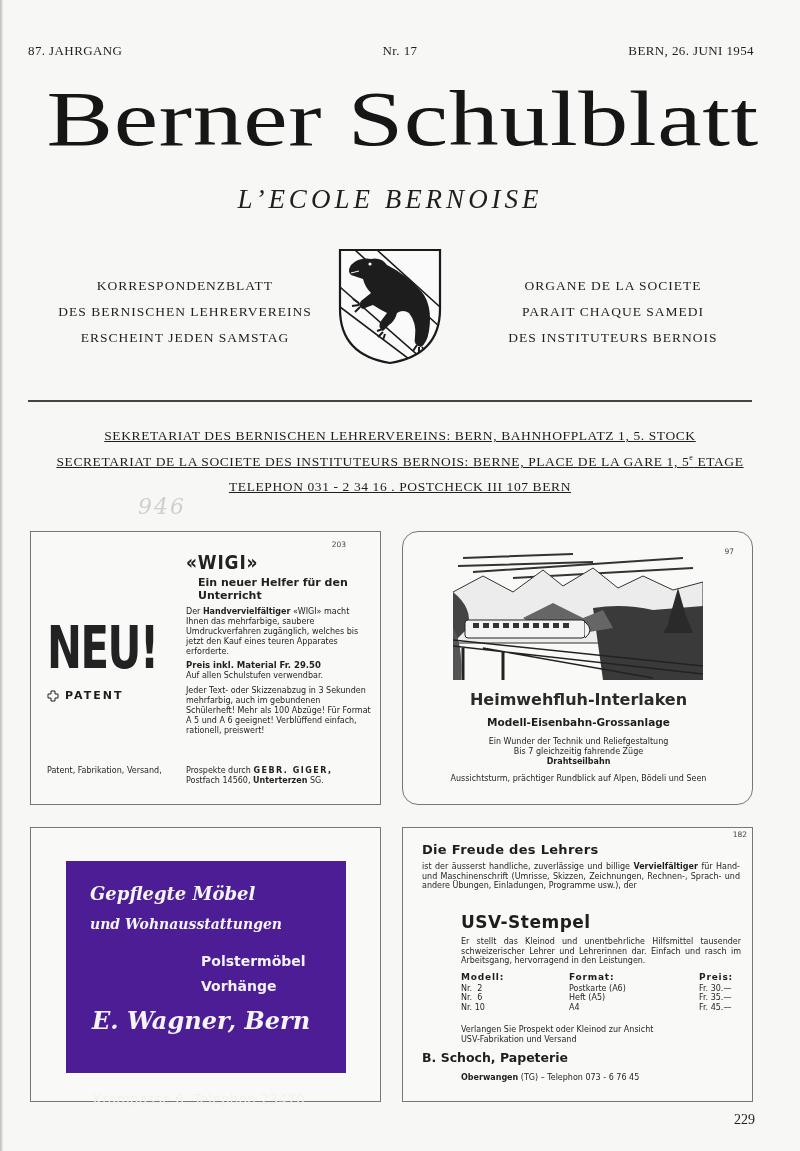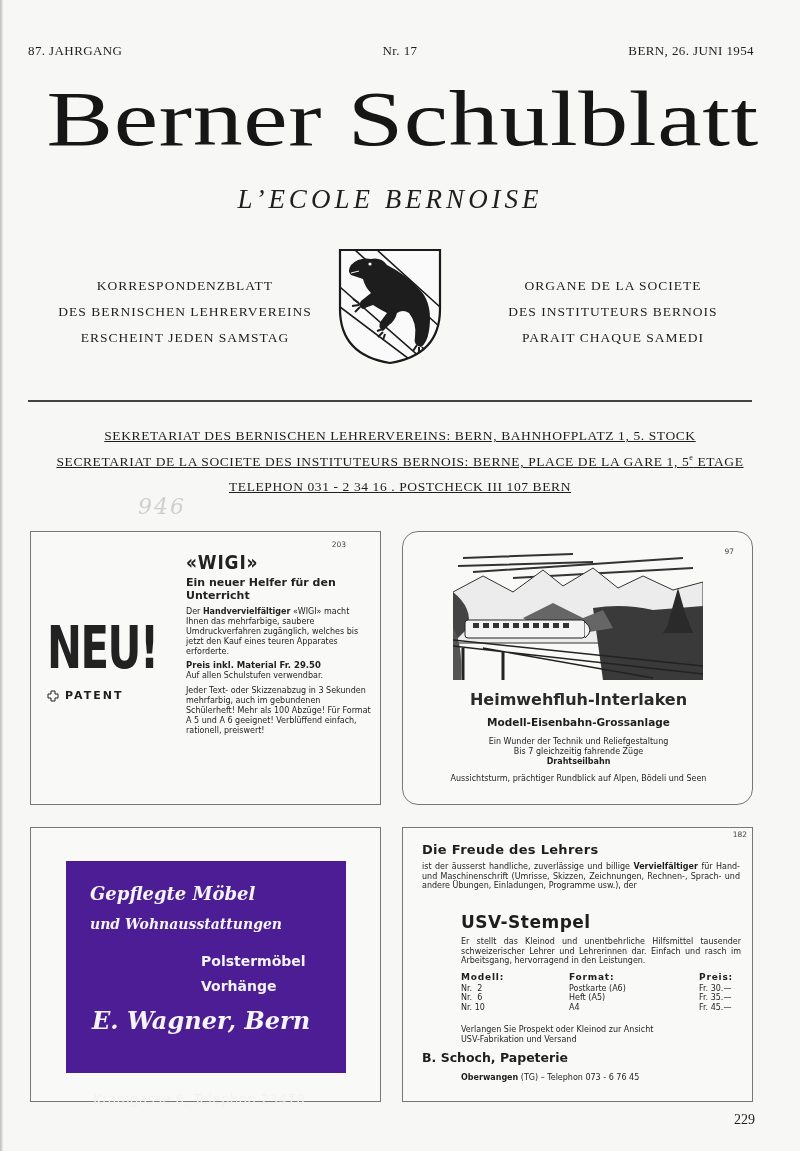--- a/index.html
+++ b/index.html
@@ -40,21 +40,21 @@
   .ad-wagner { left: 30px; top: 827px; width: 351px; height: 275px; }
   .ad-usv { left: 402px; top: 827px; width: 351px; height: 275px; }
 
   .adnum { position: absolute; font-family: "DejaVu Sans", sans-serif; font-size: 7.5px; color: #444; }
 
   
   .neu { position: absolute; left: 16px; top: 82px; font-family: "DejaVu Sans", sans-serif; font-weight: bold; font-size: 58px; letter-spacing: -2px; transform: scaleX(0.72); transform-origin: 0 0; color: #222; }
   .patent { position: absolute; left: 16px; top: 157px; font-family: "DejaVu Sans", sans-serif; font-weight: bold; font-size: 11px; letter-spacing: 2px; display: flex; align-items: center; gap: 6px; }
   .wigi-body { position: absolute; left: 155px; top: 12px; width: 185px; font-family: "DejaVu Sans", sans-serif; color: #222; }
   .wigi-title { font-family: "DejaVu Sans", sans-serif; font-weight: bold; font-size: 20px; letter-spacing: 1px; transform: scaleX(0.85); transform-origin: 0 0; margin-top: 6px; }
-  .wigi-sub { font-weight: bold; font-size: 11px; line-height: 13px; margin-top: 2px; }
+  .wigi-sub { font-weight: bold; font-size: 11px; line-height: 13px; margin-top: 2px; margin-left: 12px; }
   .wigi-p { font-size: 8px; line-height: 10px; margin-top: 5px; }
   .wigi-p b { font-weight: bold; }
   .wigi-price { font-size: 8px; line-height: 10px; margin-top: 3px; }
   .wigi-foot { position: absolute; left: 16px; top: 234px; width: 330px; font-family: "DejaVu Sans", sans-serif; font-size: 8px; line-height: 10px; }
   .wigi-foot .l { display: inline-block; width: 139px; }
   .wigi-foot .r { display: inline-block; vertical-align: top; }
   .wigi-foot .ind { padding-left: 139px; }
 
   
   .heim-img { position: absolute; left: 50px; top: 16px; width: 250px; height: 132px; }
@@ -126,22 +126,22 @@
       <path d="M14,26 L22,24" stroke="#fafafa" stroke-width="1"></path>
       <path d="M22,56 l-6,-4 m6,6 l-7,1 m8,1 l-5,5" stroke="#1d1d1d" stroke-width="2"></path>
       <path d="M46,82 l-6,2 m6,1 l-5,5 m7,-3 l-2,6" stroke="#1d1d1d" stroke-width="2"></path>
       <path d="M80,98 l-4,6 m6,-4 l0,7 m3,-7 l4,5" stroke="#1d1d1d" stroke-width="2"></path>
     </g>
   </svg>
 </div>
 
 <div class="abs col col-right">
   <div>ORGANE DE LA SOCIETE</div>
+  <div>PARAIT CHAQUE SAMEDI</div>
   <div>DES INSTITUTEURS BERNOIS</div>
-  <div>PARAIT CHAQUE SAMEDI</div>
 </div>
 
 <div class="abs rule"></div>
 
 <div class="abs info info1">SEKRETARIAT DES BERNISCHEN LEHRERVEREINS: BERN, BAHNHOFPLATZ 1, 5. STOCK</div>
 <div class="abs info info2"><span>SECRETARIAT DE LA SOCIETE DES INSTITUTEURS BERNOIS: BERNE, PLACE DE LA GARE 1, 5</span><sup style="font-size:8px">e</sup><span> ETAGE</span></div>
 <div class="abs info info3">TELEPHON 031 - 2 34 16 . POSTCHECK III 107 BERN</div>
 
 <div class="abs handnote">946</div>
 
@@ -153,20 +153,24 @@
         <path d="M4,1 H8 V4 H11 V8 H8 V11 H4 V8 H1 V4 H4 Z" fill="none" stroke="#222" stroke-width="1"></path>
       </svg>
     <span>PATENT</span>
   </div>
   <div class="wigi-body">
     <div class="wigi-title">«WIGI»</div>
     <div class="wigi-sub">Ein neuer Helfer für den Unterricht</div>
     <div class="wigi-p"><span>Der </span><b>Handvervielfältiger</b><span> «WIGI» macht Ihnen das mehrfarbige, saubere Umdruckverfahren zugänglich, welches bis jetzt den Kauf eines teuren Apparates erforderte.</span></div>
     <div class="wigi-price"><b style="font-size:8.5px">Preis inkl. Material Fr. 29.50</b><br><span>Auf allen Schulstufen verwendbar.</span></div>
     <div class="wigi-p">Jeder Text- oder Skizzenabzug in 3 Sekunden mehrfarbig, auch im gebundenen Schülerheft! Mehr als 100 Abzüge! Für Format A 5 und A 6 geeignet! Verblüffend einfach, rationell, preiswert!</div>
+  </div>
+  <div class="wigi-foot">
+    <span class="l">Patent, Fabrikation, Versand,</span><span class="r"><span>Prospekte durch </span><b style="letter-spacing:1.5px">GEBR. GIGER,</b></span>
+    <div class="ind"><span>Postfach 14560, </span><b>Unterterzen</b><span> SG.</span></div>
   </div>
 </div>
 
 <div class="abs ad ad-heim">
   <div class="adnum" style="right:18px; top:15px;">97</div>
   <div class="heim-img">
     <svg viewBox="0 0 250 132" width="250" height="132">
       <rect width="250" height="132" fill="#f9f9f7"></rect>
       <path d="M10,10 L120,6 M5,18 L140,14 M20,24 L230,10 M60,30 L240,20" stroke="#333" stroke-width="2"></path>
       <path d="M0,44 L30,28 L60,44 L90,22 L110,38 L140,20 L165,40 L190,28 L220,42 L250,34 L250,95 L0,95 Z" fill="#ececec" stroke="#333" stroke-width="1"></path>

